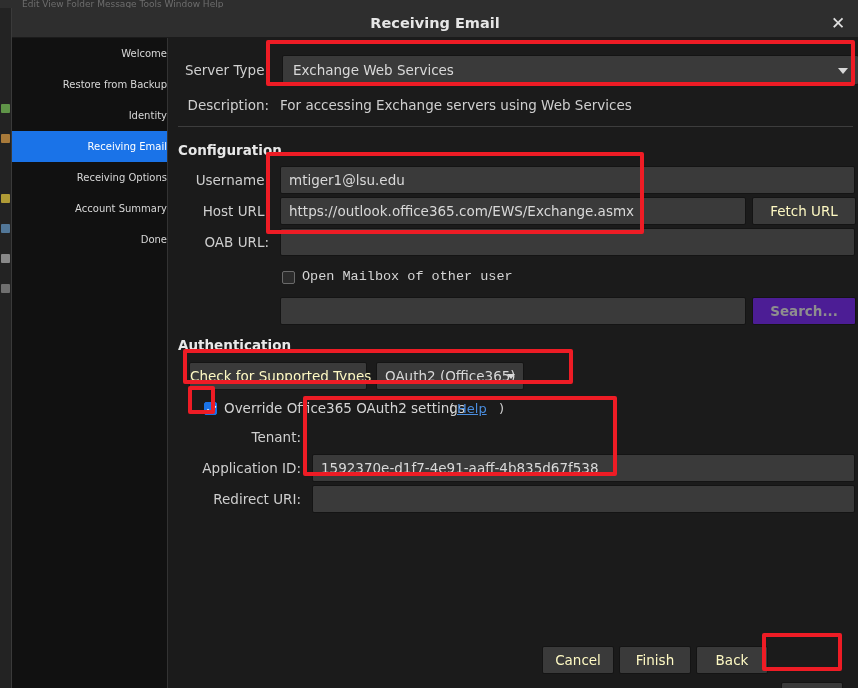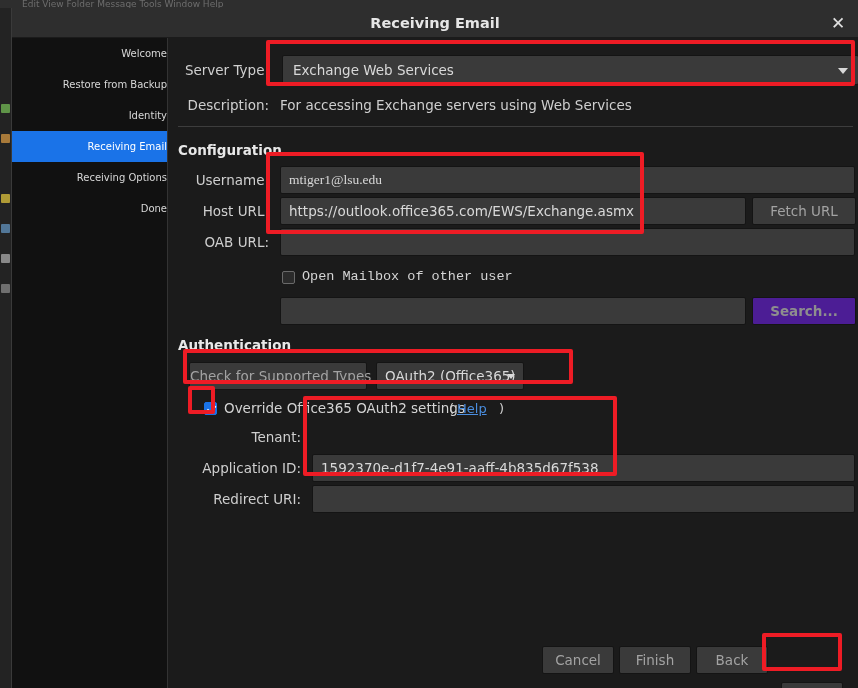--- a/index.html
+++ b/index.html
@@ -95,21 +95,21 @@
     border-radius: 2px;
     color: #d9d9d9; font-size: 13.5px;
     line-height: 26px; padding-left: 8px;
     white-space: nowrap; overflow: hidden;
   }
   .field.focus { border: 1px solid #3a78c8; background:#3a3a3a; }
 
   .btn {
     position: absolute; background: #3a3a3a;
     border: 1px solid #141414; border-radius: 2px;
-    color: #a3a3a3; font-size: 13.5px;
+    color: #fef9c3; font-size: 13.5px;
     text-align: center; line-height: 26px;
     cursor: pointer; white-space: nowrap;
   }
   .btn.disabled { background:#4c1d95; color:#8e8e8e;font-weight:bold; }
 
   .combo {
     position: absolute; background: #3a3a3a;
     border: 1px solid #141414; border-radius: 2px;
     color: #d9d9d9; font-size: 13.5px;
     line-height: 28px; padding-left: 10px;
@@ -176,40 +176,41 @@
       <div class="title-text">Receiving Email</div>
       <div class="close-btn">✕</div>
     </div>
 
     <div class="sidebar">
       <div class="side-item">Welcome</div>
       <div class="side-item">Restore from Backup</div>
       <div class="side-item">Identity</div>
       <div class="side-item sel">Receiving Email</div>
       <div class="side-item">Receiving Options</div>
+      <div class="side-item">Account Summary</div>
       <div class="side-item">Done</div>
     </div>
 
     <div class="content">
 
       <div class="lbl" style="left:0px; top:24px; width:100px;">Server Type:</div>
       <div class="combo" style="left:113px; top:17px; width:577px; height:30px;">
         <span>Exchange Web Services</span>
         <span class="arrow"></span>
       </div>
 
       <div class="lbl" style="left:0px; top:59px; width:100px;">Description:</div>
       <div class="lbl lbl-left" style="left:111px; top:59px;">For accessing Exchange servers using Web Services</div>
 
       <div class="hrule" style="left:9px; top:88px; width:675px;"></div>
 
       <div class="seclabel" style="left:9px; top:104px;">Configuration</div>
 
       <div class="lbl" style="left:0px; top:134px; width:100px;">Username:</div>
-      <div class="field" style="left:111px; top:128px; width:575px; height:28px;font-family:Liberation Serif, serif;">mtiger1@lsu.edu</div>
+      <div class="field" style="left:111px; top:128px; width:575px; height:28px;">mtiger1@lsu.edu</div>
 
       <div class="lbl" style="left:0px; top:165px; width:100px;">Host URL:</div>
       <div class="field" style="left:111px; top:159px; width:466px; height:28px;">https://outlook.office365.com/EWS/Exchange.asmx</div>
       <div class="btn" style="left:583px; top:159px; width:104px; height:28px;">Fetch URL</div>
 
       <div class="lbl" style="left:0px; top:196px; width:100px;">OAB URL:</div>
       <div class="field" style="left:111px; top:190px; width:575px; height:28px;"></div>
 
       <div class="chk" style="left:113px; top:233px;"></div>
       <div class="chklabel" style="left:133px; top:231px;font-family:Liberation Mono, monospace;">Open Mailbox of other user</div>

